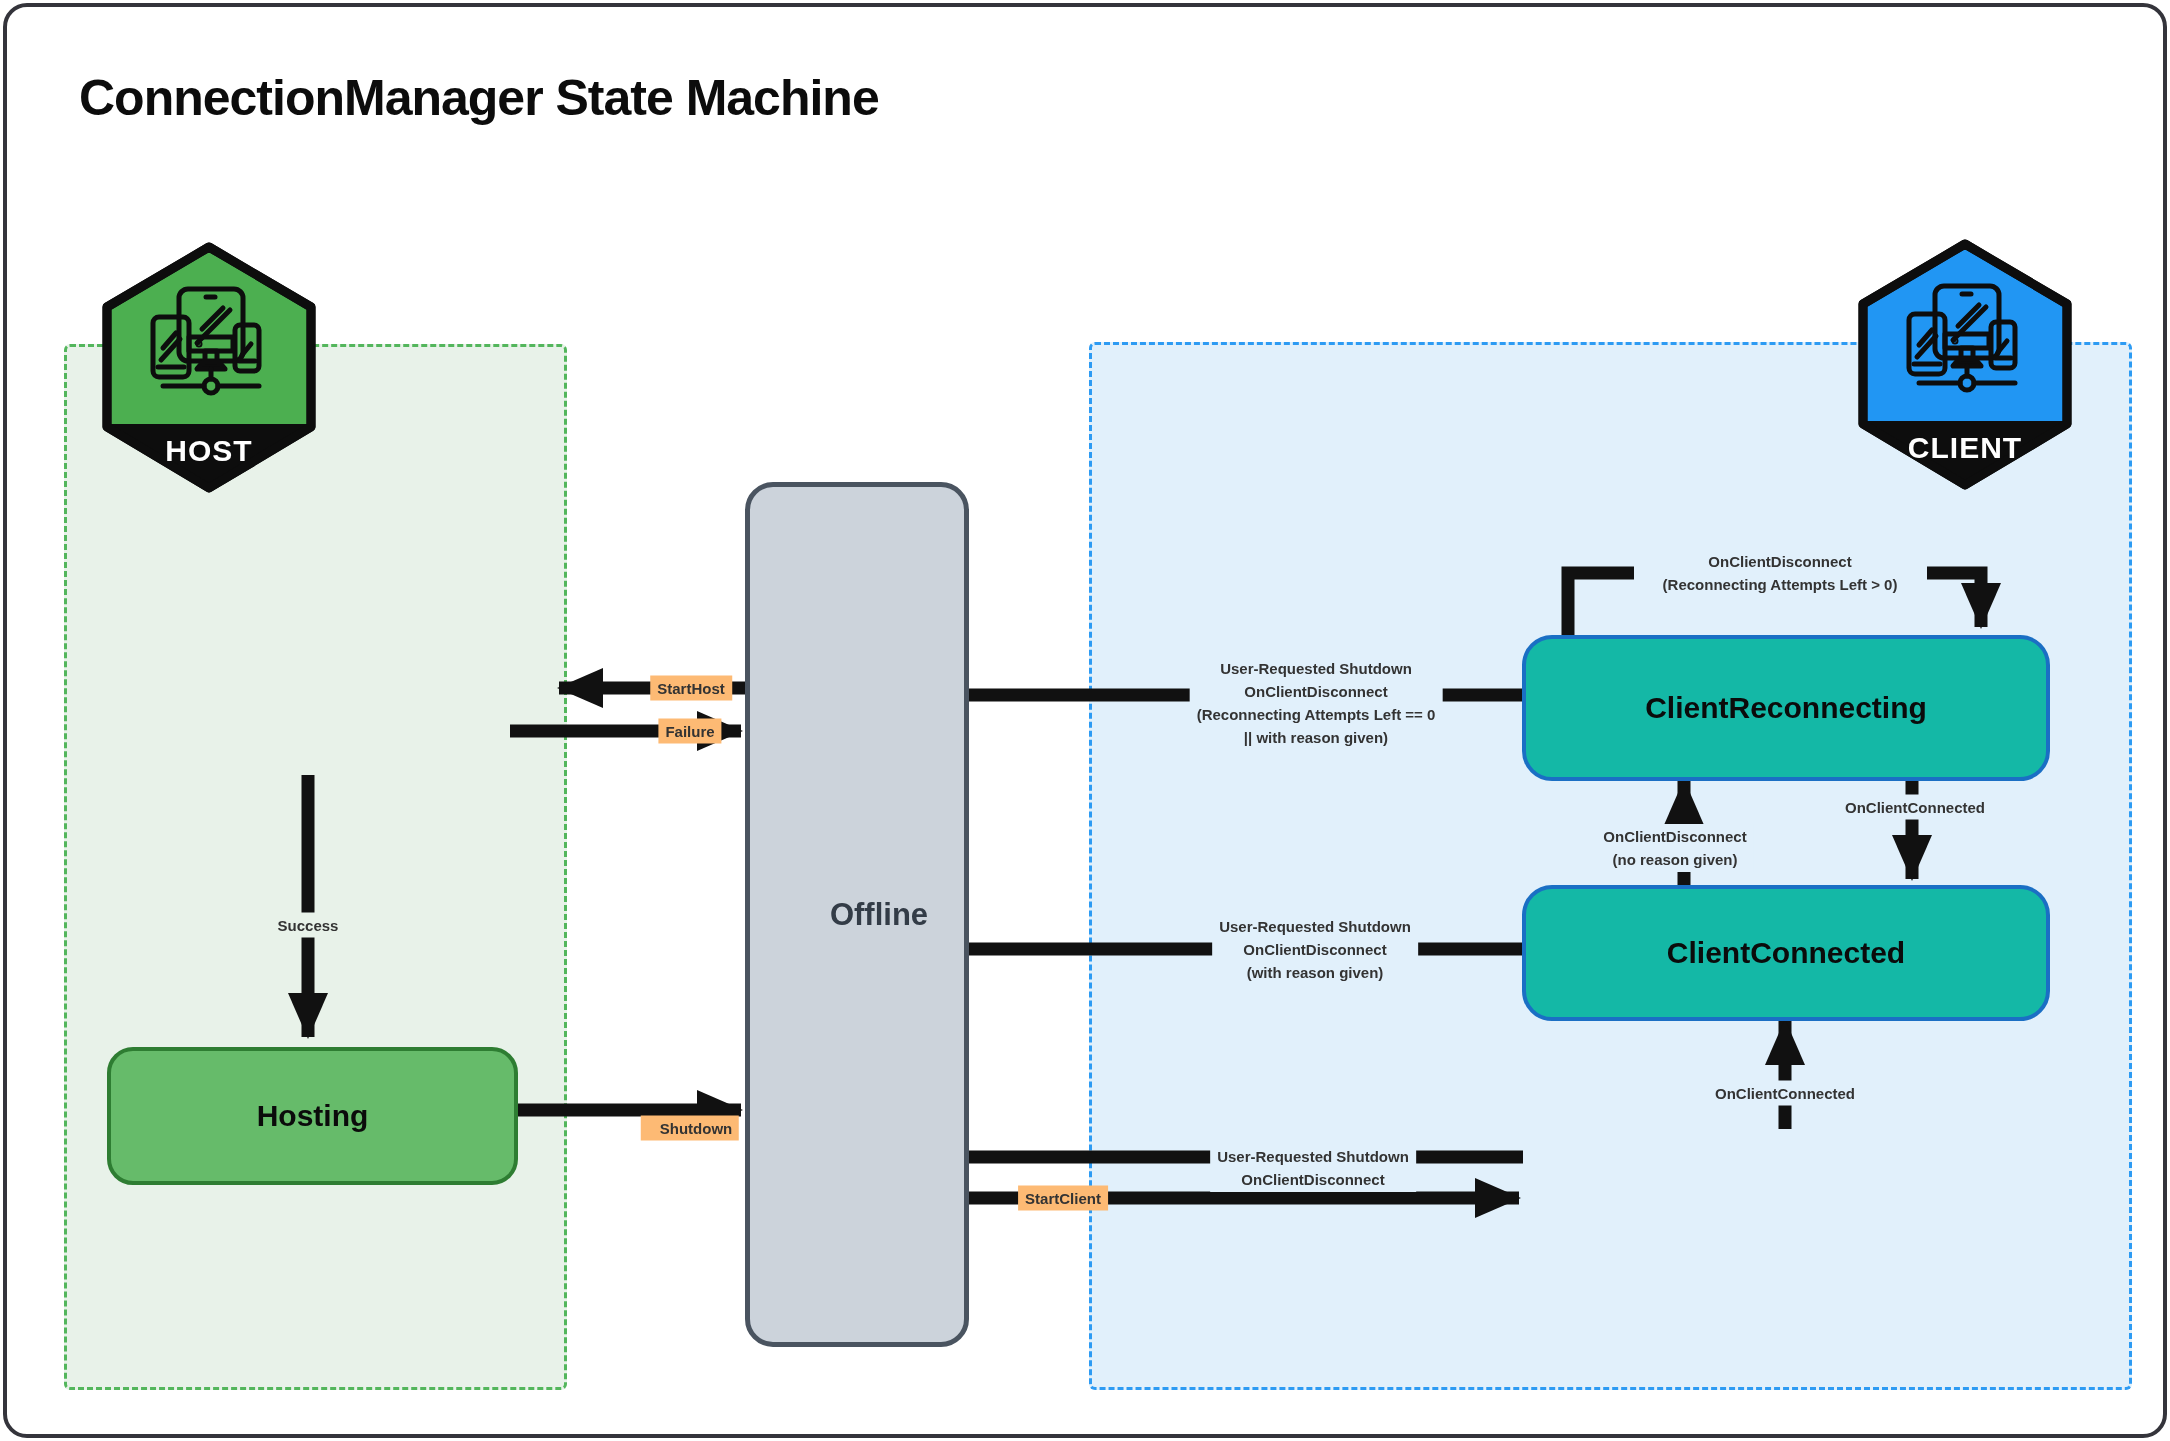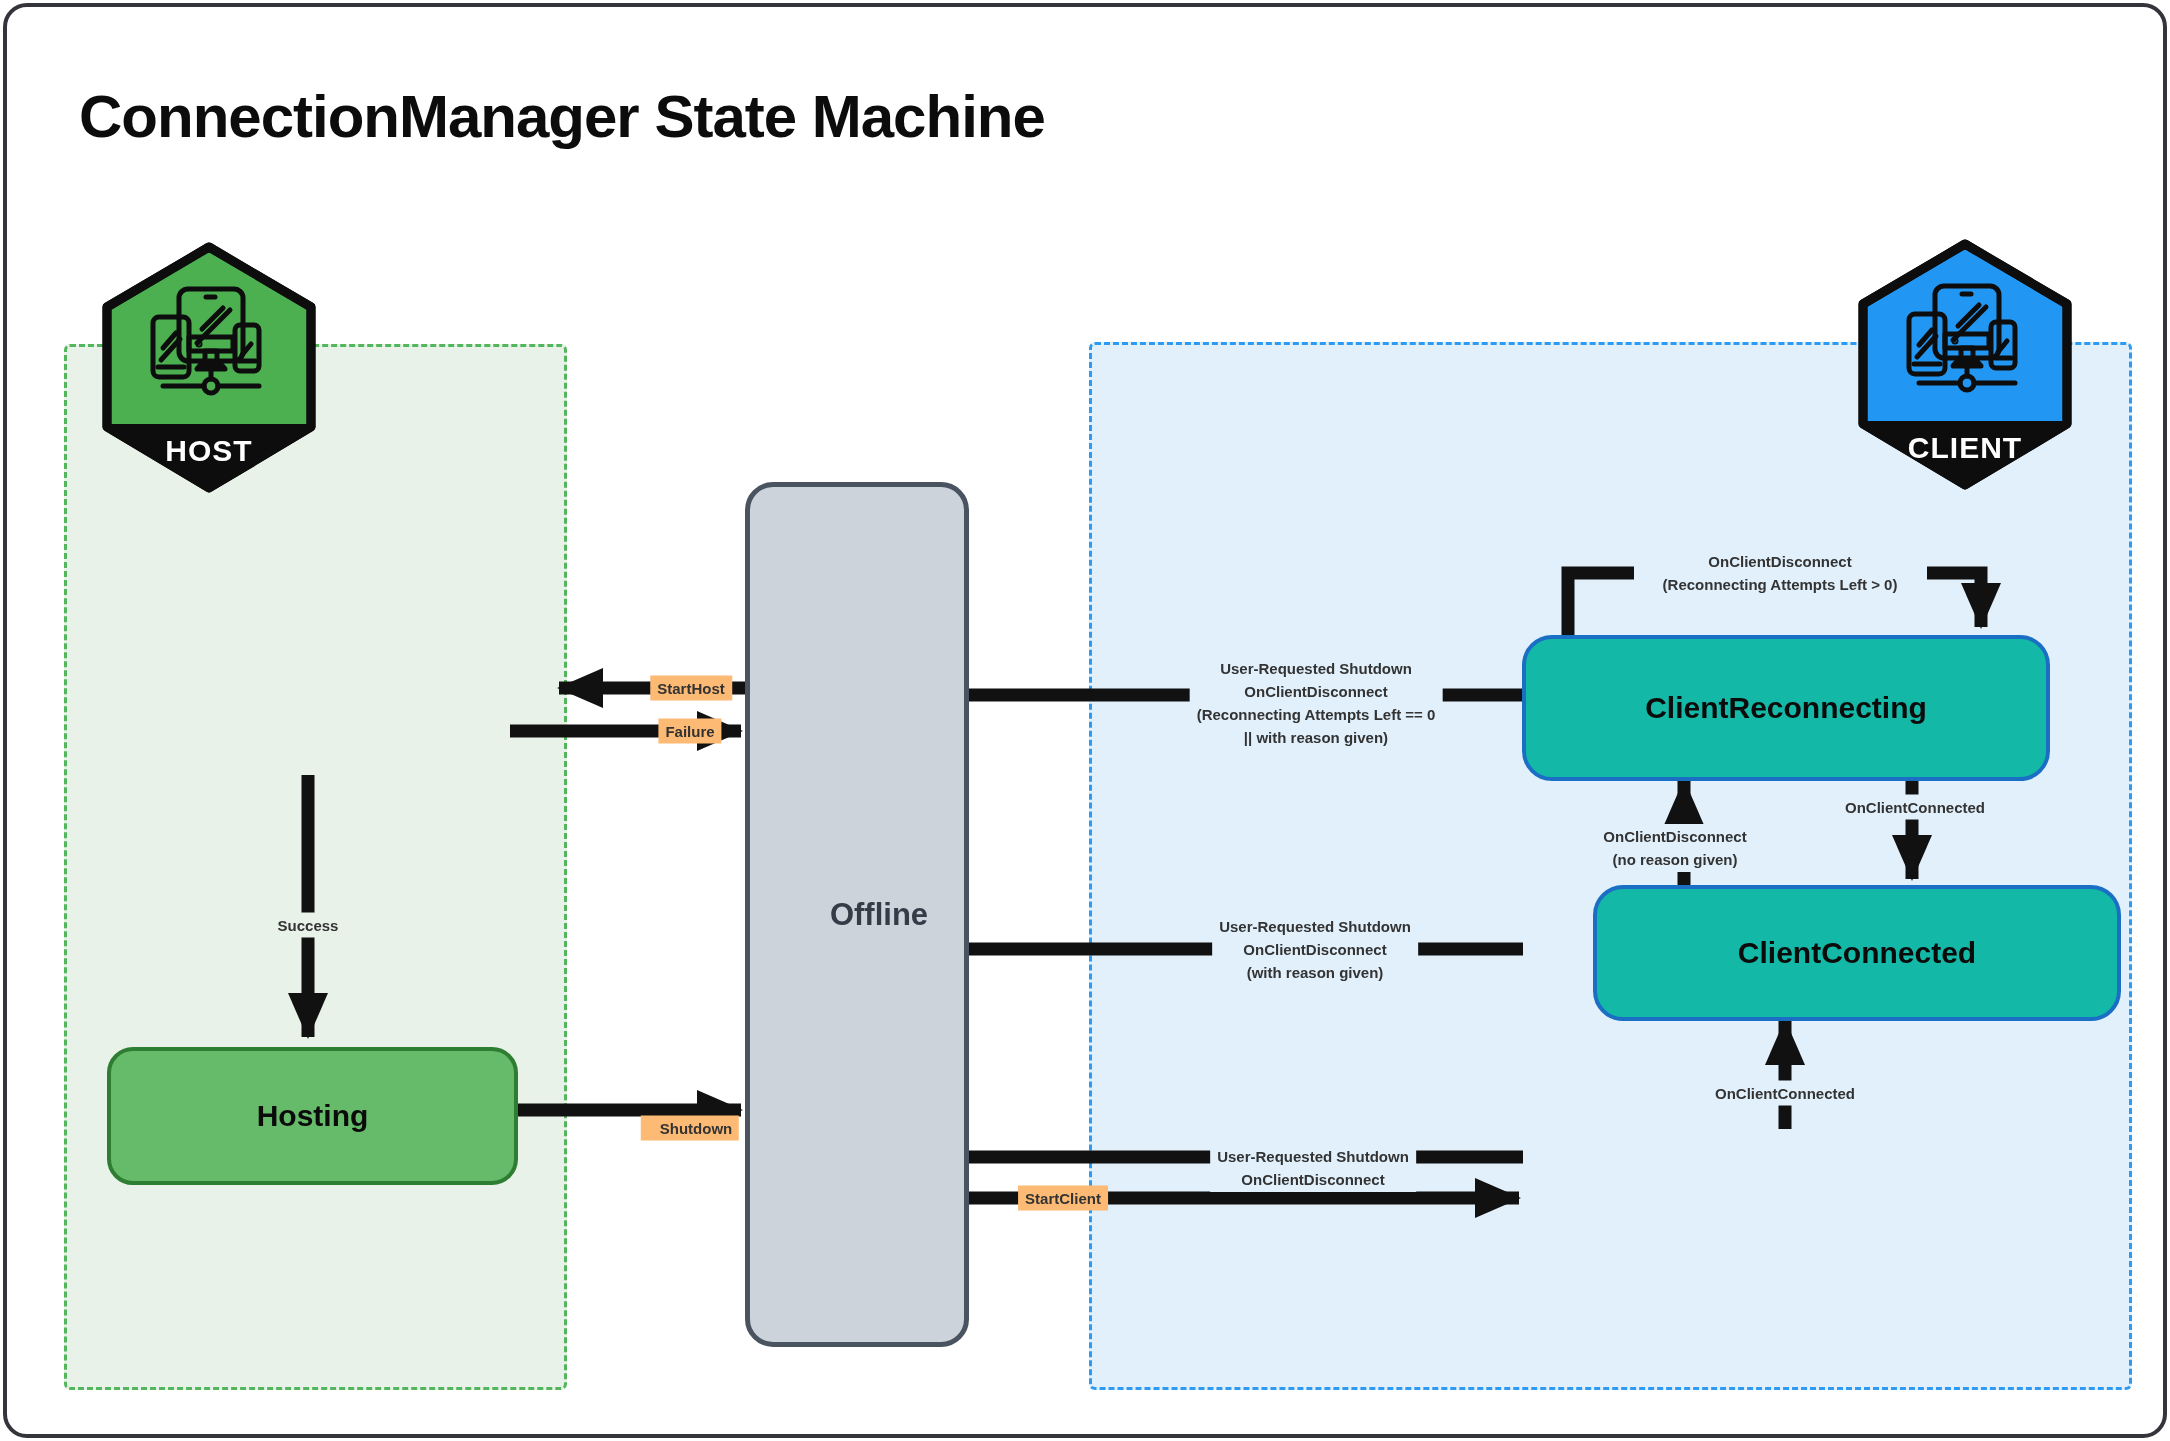--- a/index.html
+++ b/index.html
@@ -1,18 +1,18 @@
 <!DOCTYPE html>
 <html><head>
 <meta charset="utf-8">
 <style>
   html,body{margin:0;padding:0;background:#fff;}
   body{width:2170px;height:1441px;font-family:"Liberation Sans",sans-serif;-webkit-font-smoothing:antialiased;}
   .frame{position:absolute;left:3px;top:3px;width:2156px;height:1427px;border:4px solid #34343b;border-radius:24px;background:#fff;overflow:hidden;}
-  .title{position:absolute;left:72px;top:62px;font-size:60px;font-weight:800;letter-spacing:-1px;color:#0c0c0c;white-space:nowrap;margin-top:13px;}
+  .title{position:absolute;left:72px;top:62px;font-size:50px;font-weight:800;letter-spacing:-1px;color:#0c0c0c;white-space:nowrap;}
   .region{position:absolute;border-radius:6px;z-index:1;}
   .region.host{left:57px;top:337px;width:497px;height:1040px;background:#e8f2e9;border:3px dashed #53b65c;}
   .region.client{left:1082px;top:335px;width:1037px;height:1042px;background:#e1f0fb;border:3px dashed #2d9bf3;}
   .arrows{position:absolute;left:0;top:0;width:2170px;height:1441px;z-index:2;}
   .state{position:absolute;display:flex;align-items:center;justify-content:center;z-index:3;font-weight:800;color:#0b0b0b;}
   .state.green{background:#66bb6a;border:4px solid #2e7d32;border-radius:26px;font-size:30px;}
   .state.blue{background:#14b8a6;border:4px solid #1a6fc4;border-radius:30px;font-size:30px;}
   .state.gray{background:#ccd3db;border:5px solid #4a5460;border-radius:28px;font-size:31px;color:#333c47;padding-left:44px;}
   .elabel{position:absolute;transform:translate(-50%,-50%);z-index:4;font-size:15px;line-height:23px;font-weight:700;color:#333;text-align:center;white-space:nowrap;padding:1px 7px;}
   .elabel.onwhite{background:#fdba74;margin-left:48px;}
@@ -59,21 +59,21 @@
 
   <div class="state green" style="left:100px;top:1040px;width:403px;height:130px;">
     <span>Hosting</span>
   </div>
   <div class="state gray" style="left:738px;top:475px;width:170px;height:855px;">
     <span>Offline</span>
   </div>
   <div class="state blue" style="left:1515px;top:628px;width:520px;height:138px;">
     <span>ClientReconnecting</span>
   </div>
-  <div class="state blue" style="left:1586px;top:878px;width:520px;height:128px;">
+  <div class="state blue" style="left:1515px;top:878px;width:520px;height:128px;">
     <span>ClientConnected</span>
   </div>
 
   <div class="elabel onwhite" style="left:636px;top:681px;">StartHost</div>
   <div class="elabel onwhite" style="left:635px;top:724px;">Failure</div>
   <div class="elabel ongreen" style="left:301px;top:918px;">Success</div>
   <div class="elabel onwhite" style="left:635px;top:1121px;padding-left:19px;">Shutdown</div>
   <div class="elabel onwhite" style="left:1008px;top:1191px;">StartClient</div>
 
   <div class="elabel onblue" style="left:1773px;top:566px;">

